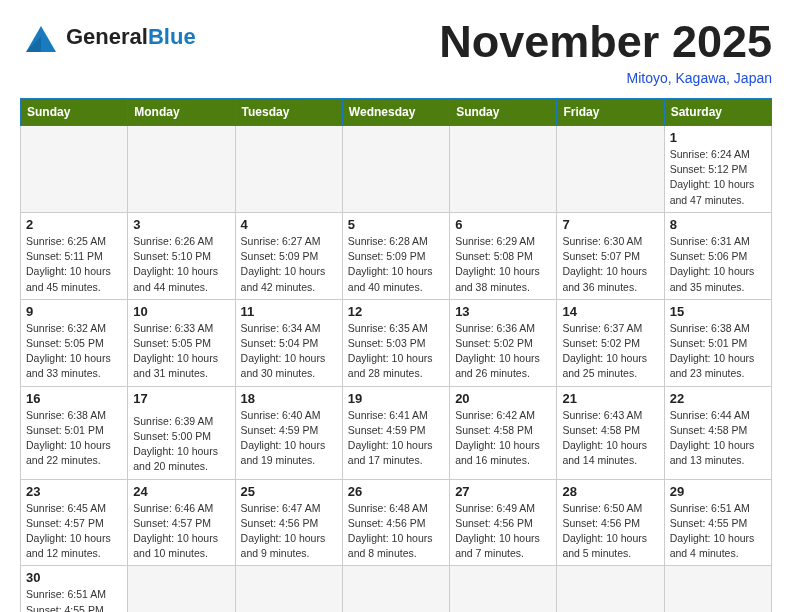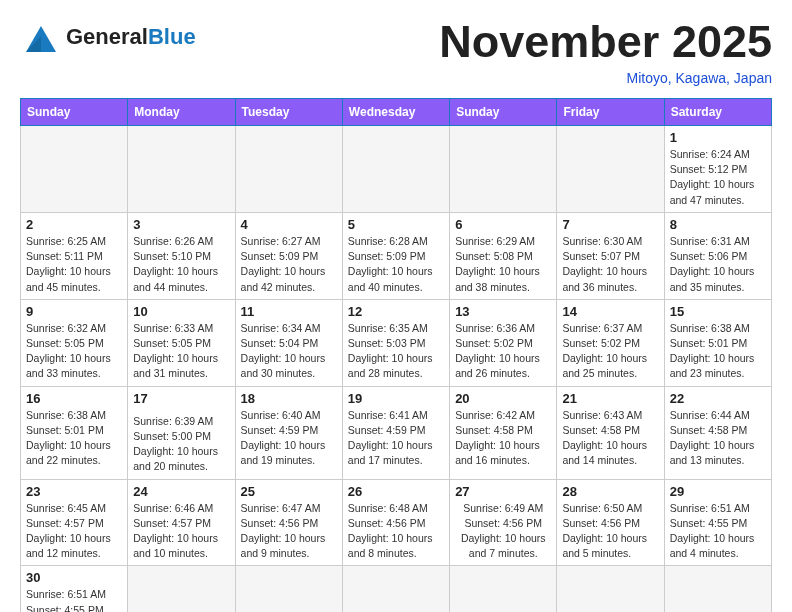--- a/index.html
+++ b/index.html
@@ -37,21 +37,21 @@
       color: #1d4ed8;
       margin-top: 2px;
     }
 
     .calendar {
       width: 100%;
       border-collapse: collapse;
       font-size: 11px;
     }
     .calendar th {
-      background: #8b5cf6;
+      background: #4d7c0f;
       color: #fff;
       text-align: left;
       padding: 6px 6px;
       font-size: 12px;
       font-weight: bold;
       border: 1px solid #1a7abf;
     }
     .calendar td {
       border: 1px solid #ccc;
       vertical-align: top;
@@ -282,21 +282,21 @@
 Daylight: 10 hours and 9 minutes.</div>
           </td>
           <td>
             <span class="day-number">26</span>
             <div class="day-info" style="white-space: pre-line;">Sunrise: 6:48 AM
 Sunset: 4:56 PM
 Daylight: 10 hours and 8 minutes.</div>
           </td>
           <td>
             <span class="day-number">27</span>
-            <div class="day-info" style="white-space: pre-line; text-align: center;">Sunrise: 6:49 AM
+            <div class="day-info" style="white-space: pre-line;">Sunrise: 6:49 AM
 Sunset: 4:56 PM
 Daylight: 10 hours and 7 minutes.</div>
           </td>
           <td>
             <span class="day-number">28</span>
             <div class="day-info" style="white-space: pre-line;">Sunrise: 6:50 AM
 Sunset: 4:56 PM
 Daylight: 10 hours and 5 minutes.</div>
           </td>
           <td>

